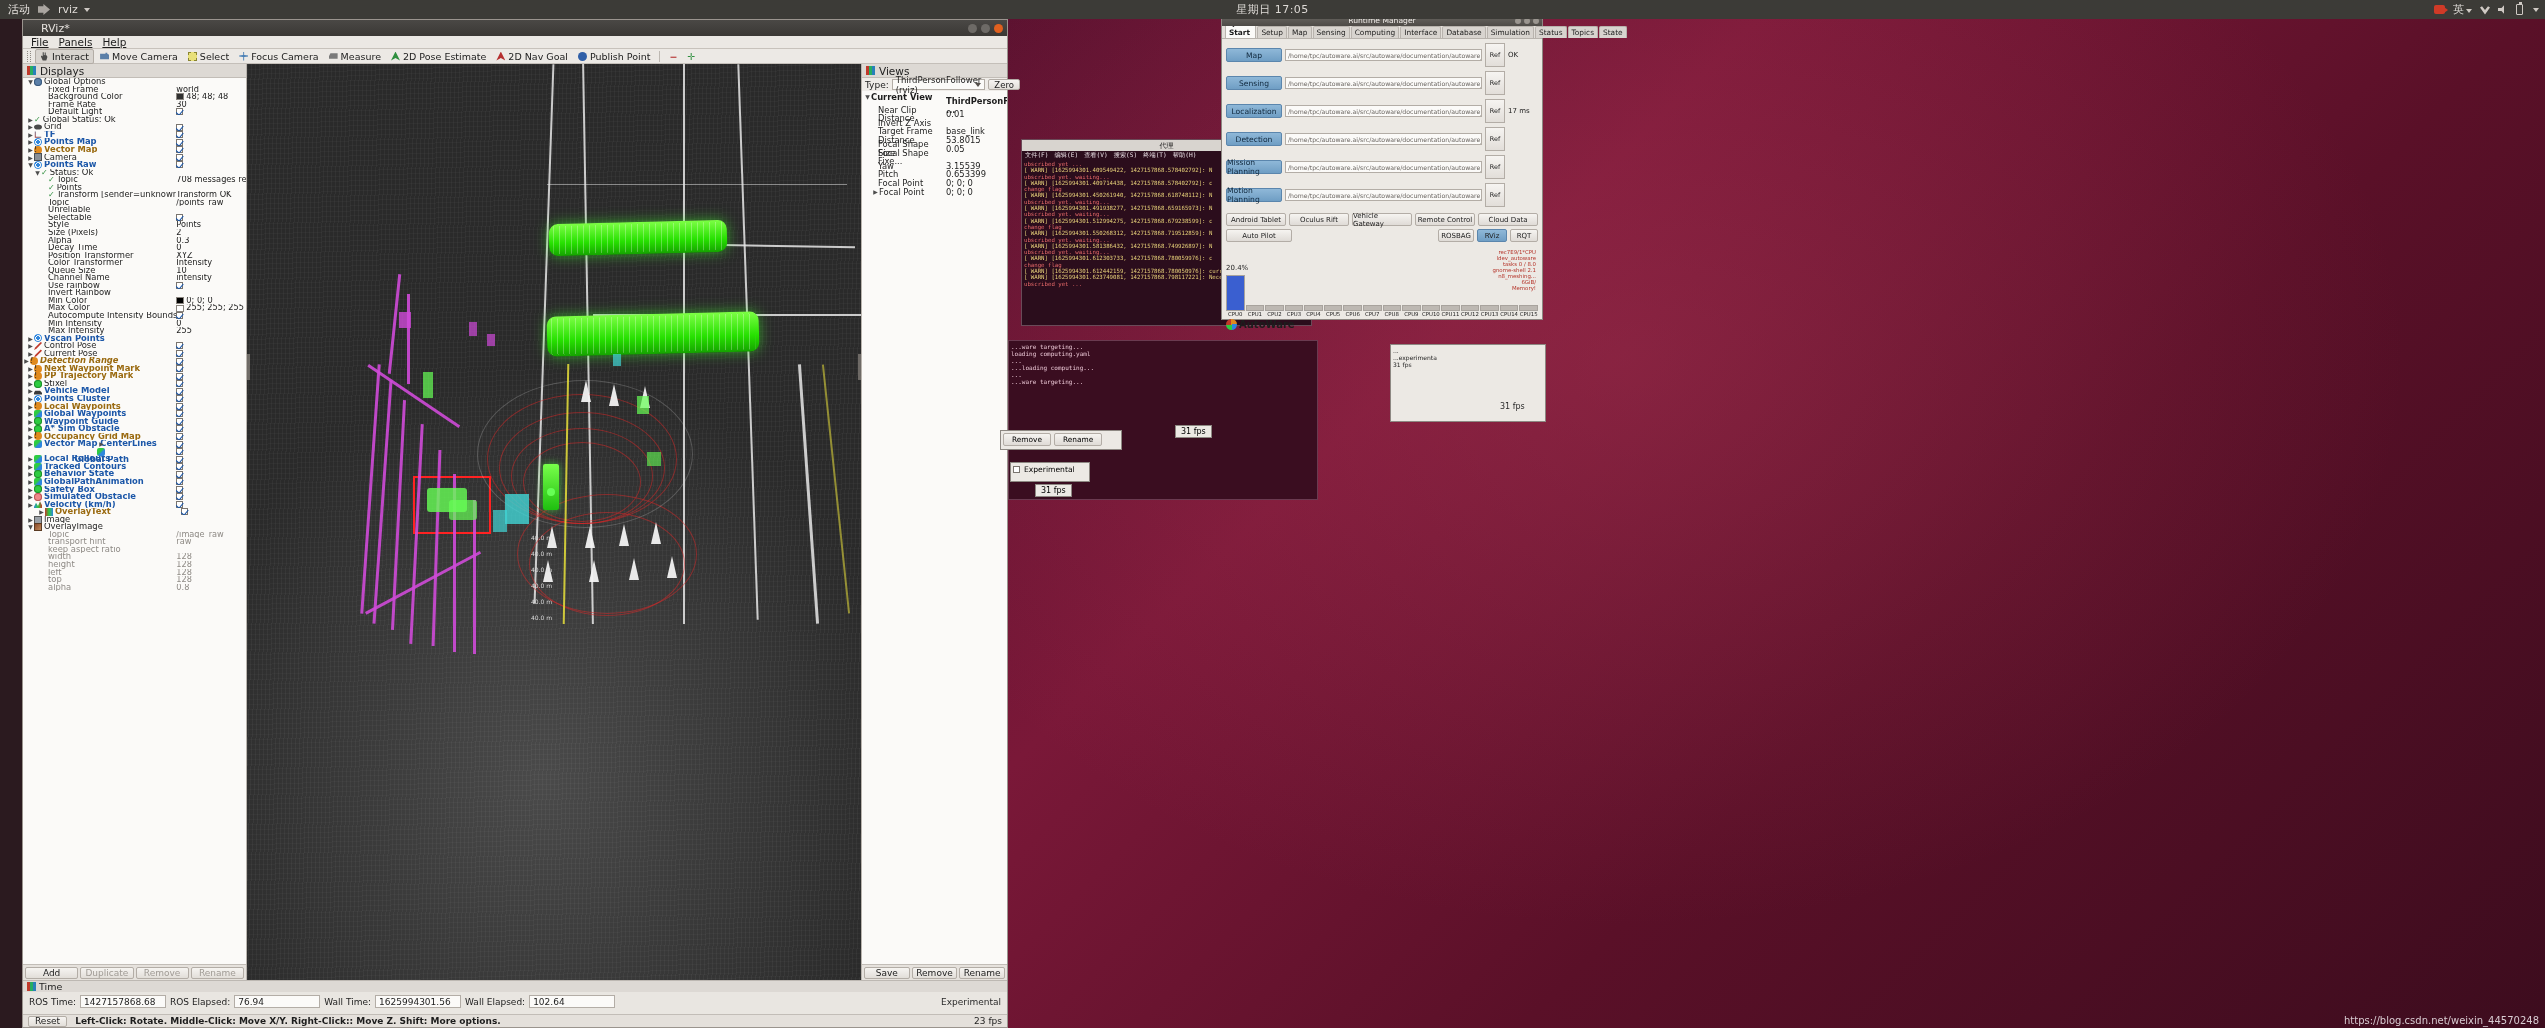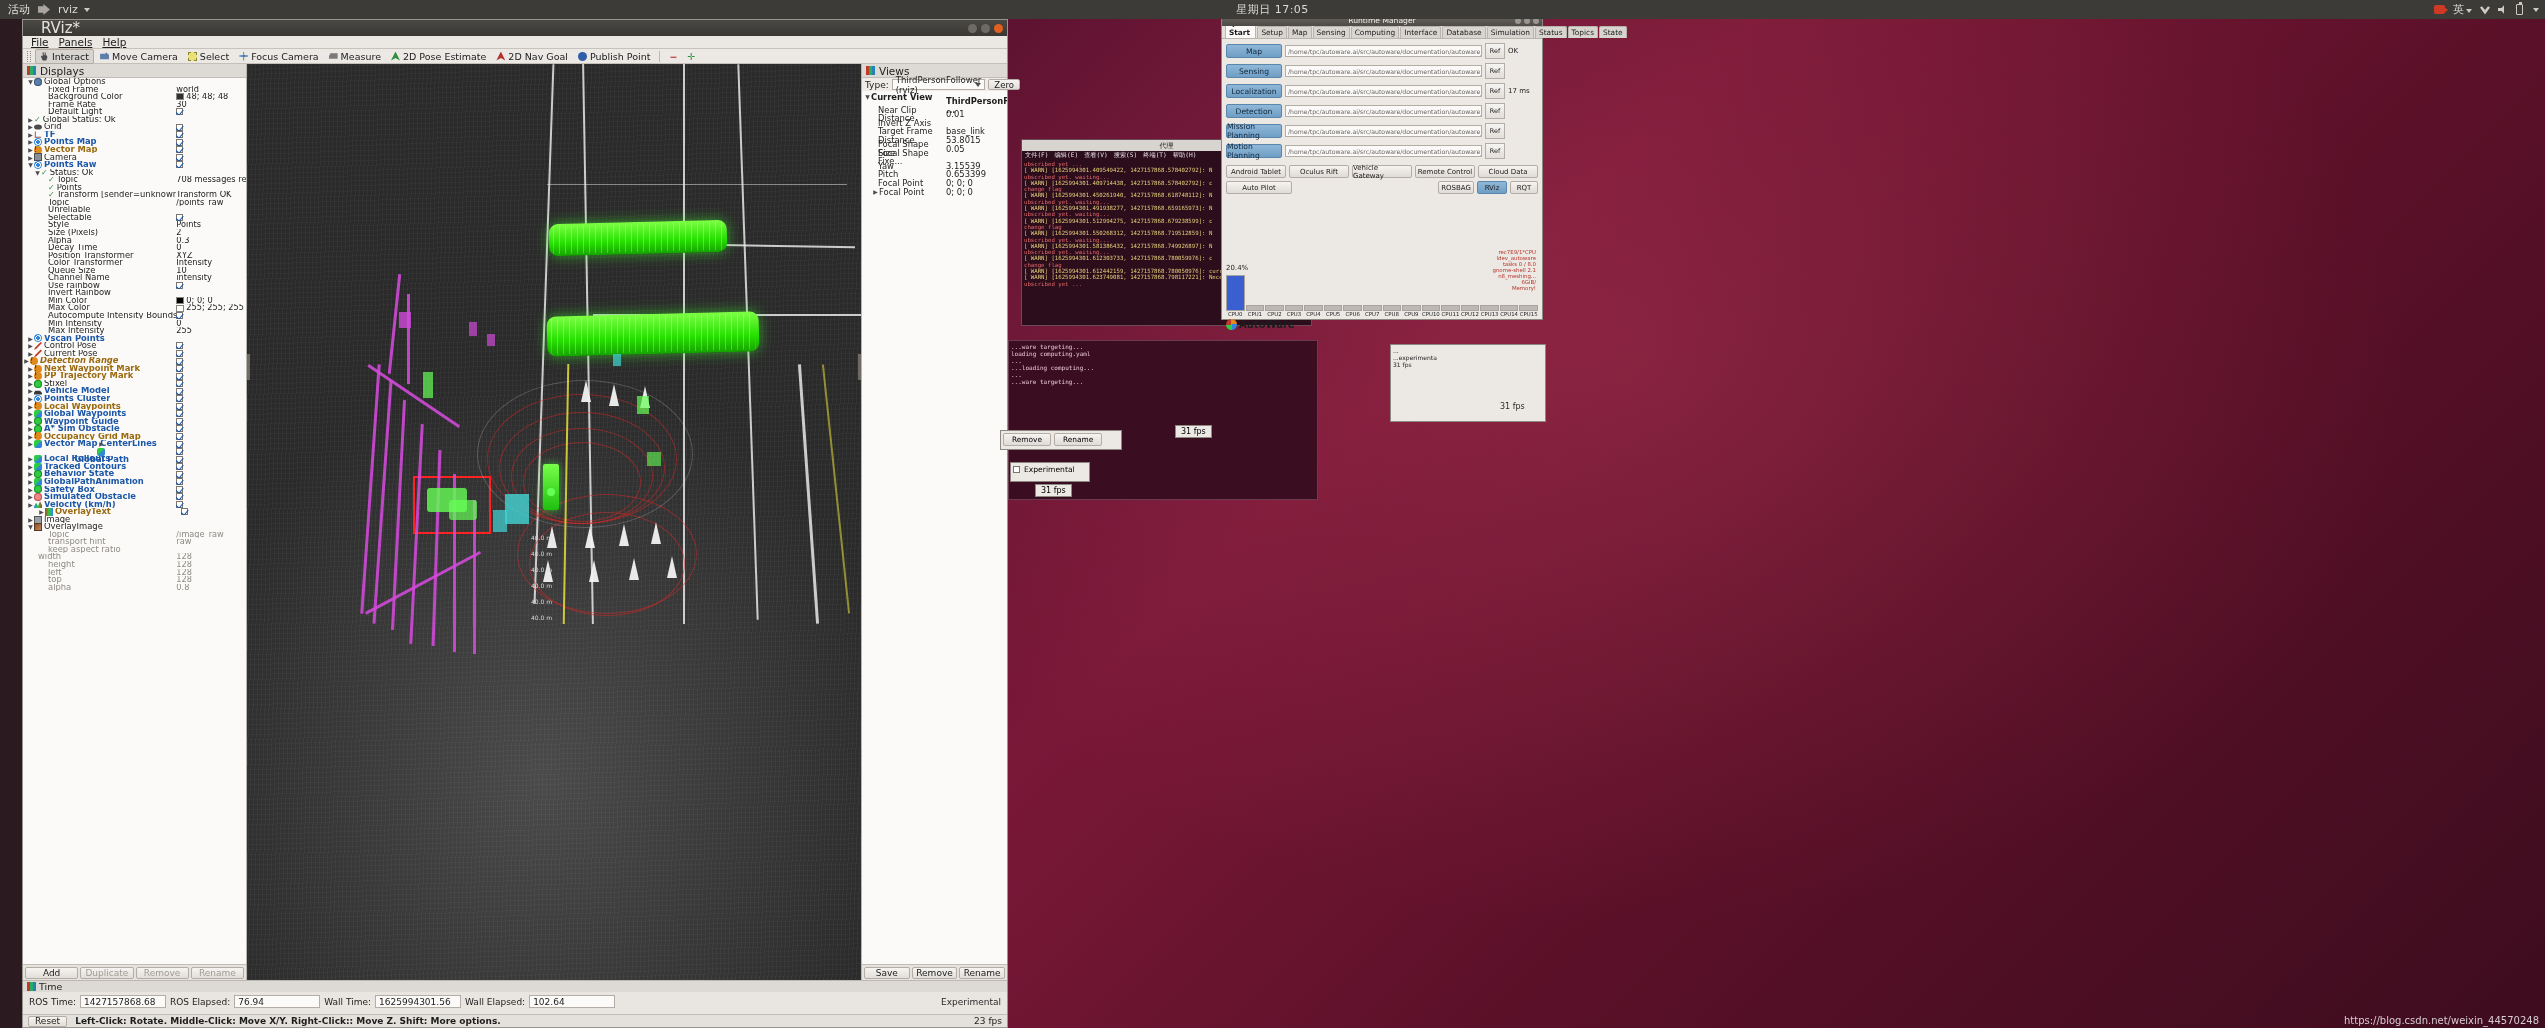--- a/index.html
+++ b/index.html
@@ -67,21 +67,21 @@
 
   
   .rviz-win {
     position:absolute; left:22px; top:19px; width:986px; height:1009px;
     background:#d6d2cd; border:1px solid #9a948e;
     display:flex; flex-direction:column; z-index:40;
     font-size:11px; color:#1d1d1d;
   }
   .rviz-titlebar {
     height:16px; background:linear-gradient(#4a4845,#3a3835); color:#e4e0dc;
-    display:flex; align-items:center; padding:0 6px; font-size:15px; position:relative;
+    display:flex; align-items:center; padding:0 6px; font-size:11px; position:relative;
   }
   .rviz-titlebar .tb-title { margin-left:12px; }
   .tb-btns { position:absolute; right:4px; display:flex; gap:4px; align-items:center;}
   .tb-btn { width:9px;height:9px;border-radius:50%; background:#6d6a66;}
   .tb-btn.close { background:#e0601f; }
   .rviz-menubar { height:13px; background:#ebe8e4; display:flex; align-items:center; gap:10px; padding:0 8px; font-size:10.5px; border-bottom:1px solid #c7c2bc;}
   .rviz-menubar span u { text-decoration:underline; }
   .rviz-toolbar {
     height:15px; background:#ece9e5; border-bottom:1px solid #c4bfb9;
     display:flex; align-items:center; gap:2px; padding:0 4px; font-size:9.5px; color:#222;
@@ -174,21 +174,21 @@
   .rtm-tb { height:11px; background:linear-gradient(#6a6762,#4e4b47); color:#f0ece8; display:flex; align-items:center; justify-content:center; font-size:7.6px; position:relative;}
   .rtm-tb .btns{position:absolute;right:3px;display:flex;gap:3px;}
   .rtm-tb .btns i{width:6px;height:6px;background:#9a958f;border-radius:50%;display:block;}
   .rtm-tabs { height:13px; display:flex; align-items:flex-end; gap:1px; padding:0 3px; background:#e3dfda; border-bottom:1px solid #b8b3ad;}
   .rtab { padding:1px 3px; font-size:7.4px; background:#d8d4cf; border:1px solid #b8b3ad; border-bottom:none; border-radius:2px 2px 0 0;}
   .rtab.on { background:#fbfaf8; font-weight:bold; }
   .rtm-body { flex:1; padding:4px 4px 0 4px; position:relative; }
   .rrow { display:flex; align-items:center; gap:3px; margin-bottom:4px; }
   .rbtn { width:56px; height:14px; background:linear-gradient(#8fb8d8,#6f9ec4); border:1px solid #5b86ad; border-radius:2px; color:#10283d; font-size:7.6px; display:flex; align-items:center; justify-content:center;}
   .rpath { flex:1; height:12px; background:#fbfaf8; border:1px solid #b3ada6; font-size:6.2px; color:#6a6560; display:flex; align-items:center; padding:0 2px; overflow:hidden; white-space:nowrap;}
-  .rref { width:20px;height:16px; background:linear-gradient(#f6f4f1,#e2ded9); border:1px solid #b3ada6; font-size:6.4px; display:flex;align-items:center;justify-content:center;}
+  .rref { width:20px;height:24px; background:linear-gradient(#f6f4f1,#e2ded9); border:1px solid #b3ada6; font-size:6.4px; display:flex;align-items:center;justify-content:center;}
   .rstat { width:30px; font-size:7px; }
   .rtm-midrow { display:flex; gap:3px; margin:6px 0 3px; }
   .mbtn { flex:1; height:13px; background:linear-gradient(#f6f4f1,#dfdbd6); border:1px solid #b3ada6; border-radius:2px; font-size:7px; display:flex; align-items:center; justify-content:center;}
   .rtm-row3 { display:flex; gap:3px; align-items:center; }
   .rtm-row3 .spacer{flex:1;}
   .cpu-area { position:absolute; left:4px; right:4px; bottom:2px; }
   .cpu-pct { font-size:7px; margin-bottom:1px;}
   .cpu-bars { display:flex; gap:1px; height:38px; align-items:flex-end;}
   .cpu-bars div { flex:1; background:#bdb8b2; border:1px solid #a8a39d; position:relative;}
   .cpu-bars div.hot { background:#3a5fd0; }
@@ -928,21 +928,21 @@
               </div>
             </div>
             <div class="trow">
               <div class="tw" style="padding-left: 18px;">
                 <span class="arrow"></span>
                 <span class="lbl " style="color: rgb(142, 138, 133);">keep aspect ratio</span>
               </div>
               <div class="tv"></div>
             </div>
             <div class="trow">
-              <div class="tw" style="padding-left: 8px;">
+              <div class="tw" style="padding-left: 18px;">
                 <span class="arrow"></span>
                 <span class="lbl " style="color: rgb(142, 138, 133);">width</span>
               </div>
               <div class="tv">
                 <span style="color: rgb(142, 138, 133);">128</span>
               </div>
             </div>
             <div class="trow">
               <div class="tw" style="padding-left: 18px;">
                 <span class="arrow"></span>

